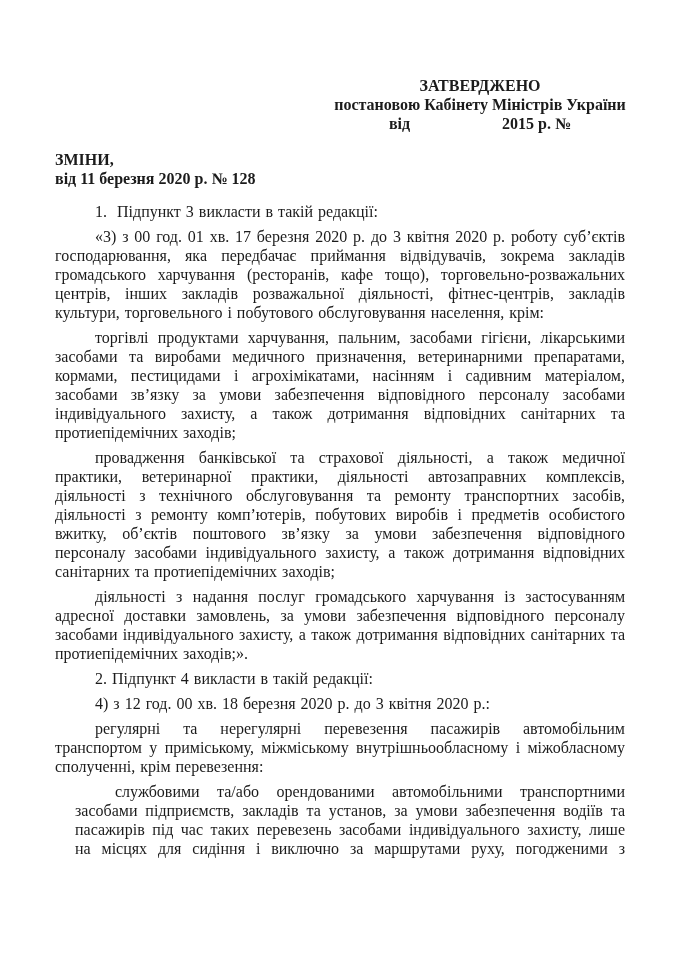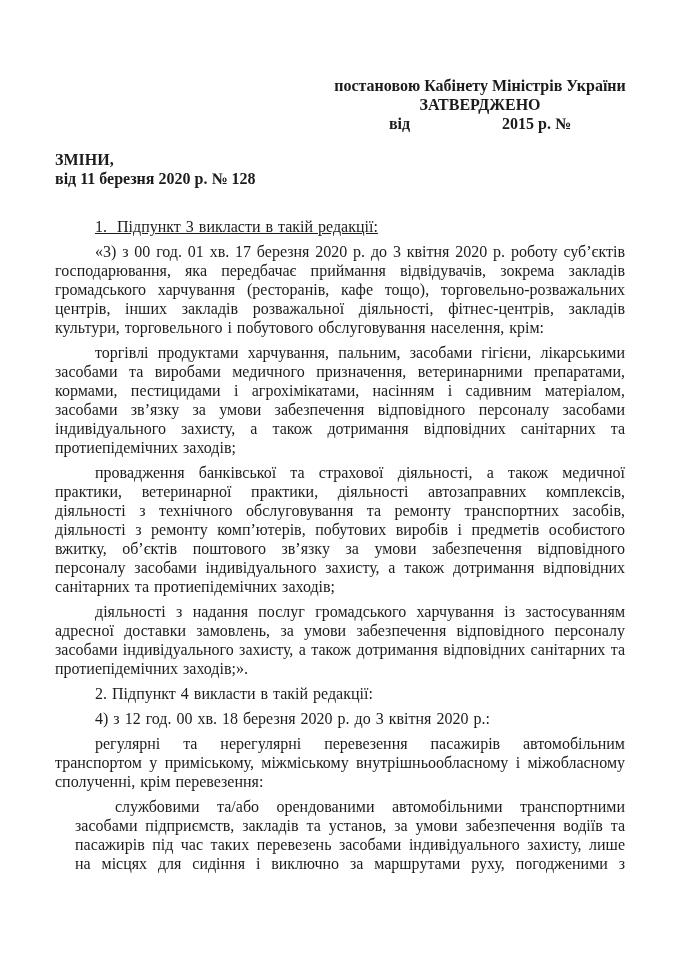--- a/index.html
+++ b/index.html
@@ -38,39 +38,38 @@
     margin-top: 17px;
     font-weight: bold;
   }
   .body-text p {
     margin: 6px 0 0 0;
     text-align: justify;
     text-indent: 40px;
     word-spacing: 1px;
   }
   .body-text p.first {
-    margin-top: 29px;
-    text-decoration: underline;
+    margin-top: 14px;
   }
   .body-text p.single {
     text-align: left;
   }
   .body-text p.cont {
     text-align-last: justify;
     margin-left: 20px;
   }
 </style>
 </head>
 <body>
 
 <div class="page">
 
   <div class="approval-block">
+    <div class="line">ЗАТВЕРДЖЕНО</div>
     <div class="line">постановою Кабінету Міністрів України</div>
-    <div class="line">ЗАТВЕРДЖЕНО</div>
     <div class="line">
       <span>від</span><span class="date-gap"></span><span>2015 р. №</span>
     </div>
   </div>
 
   <div class="title-block">
     <div>ЗМІНИ,</div>
     <div>від 11 березня 2020 р. № 128</div>
   </div>
 

